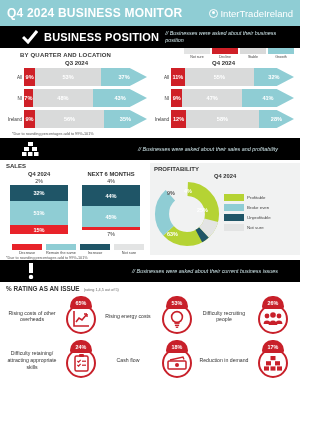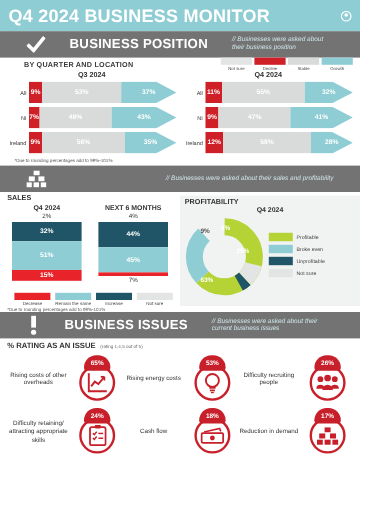--- a/index.html
+++ b/index.html
@@ -9,36 +9,36 @@
     background: #ffffff;
     overflow: hidden;
   }
   
   .topbar {
     height: 26px; background: #8fcdd4;
     display: flex; align-items: center; justify-content: space-between;
     padding: 0 7px;
   }
   .topbar-title {
-    color: #ffffff; font-size: 15px; font-weight: bold; letter-spacing: .2px;
+    color: #ffffff; font-size: 12px; font-weight: bold; letter-spacing: .2px;
   }
   .brand { display: flex; align-items: center; gap: 2px; }
   .brand-mark {
     width: 9px; height: 9px; border-radius: 50%;
     border: 1.6px solid #ffffff; position: relative;
   }
   .brand-mark::after {
     content: ""; position: absolute; left: 1.5px; top: 1.5px;
     width: 3px; height: 3px; border-radius: 50%; background: #ffffff;
   }
   .brand-text { color: #ffffff; font-size: 9.5px; }
   
   .sec-head {
-    background: #737373; height: 22px;
-    display: flex; align-items: center; padding: 0 22px; gap: 20px;
+    background: #000000; height: 22px;
+    display: flex; align-items: center; padding: 0 22px; gap: 6px;
   }
   .sec-head .ico { width: 17px; display:flex; align-items:center; justify-content:center; }
   .sec-title { color:#ffffff; font-size:11px; font-weight:bold; letter-spacing:.2px; white-space:nowrap;}
   .sec-sub { color:#cfe6ea; font-size:5.4px; font-style:italic; margin-left:auto; text-align:left; max-width:160px; line-height:1.25;}
   .sec-sub.wide { max-width: 175px; }
   
   .bp { padding: 4px 6px 2px 6px; position: relative; }
   .bp-sub { font-size: 6px; color:#3a3a3a; font-weight:bold; letter-spacing:.2px; padding-left:14px;}
   .legend-top { position:absolute; right:6px; top:0px; display:flex; gap:2px; }
   .legend-top .li { width:26px; text-align:center; }
@@ -105,20 +105,21 @@
   }
   .medal svg { display:block; }
 </style>
 </head>
 <body>
 
 <div class="topbar">
   <div class="topbar-title">Q4 2024 BUSINESS MONITOR</div>
   <div class="brand">
     <span class="brand-mark"></span>
+    <span class="brand-text">InterTradeIreland</span>
   </div>
 </div>
 
 <div class="sec-head">
   <span class="ico">
     <svg width="16" height="14" viewBox="0 0 16 14">
         <path d="M1 7 L6 12 L15 1" stroke="#ffffff" stroke-width="3" fill="none"></path>
       </svg>
   </span>
   <span class="sec-title">BUSINESS POSITION</span>
@@ -320,21 +321,20 @@
 
 <div class="foot">*Due to rounding percentages add to 99%-101%</div>
 
 <div class="sec-head">
   <span class="ico">
     <svg width="8" height="16" viewBox="0 0 8 16">
       <rect x="2" y="0" width="4" height="10" fill="#ffffff"></rect>
       <circle cx="4" cy="14" r="2.2" fill="#ffffff"></circle>
     </svg>
   </span>
-  <span class="sec-title">BUSINESS ISSUES</span>
   <span class="sec-sub">// Businesses were asked about their current business issues</span>
 </div>
 
 <div class="bi-sub">
   <span class="t">% RATING AS AN ISSUE</span>
   <span class="s">(rating 1,4,5 out of 5)</span>
 </div>
 
 <div class="issues">
 

